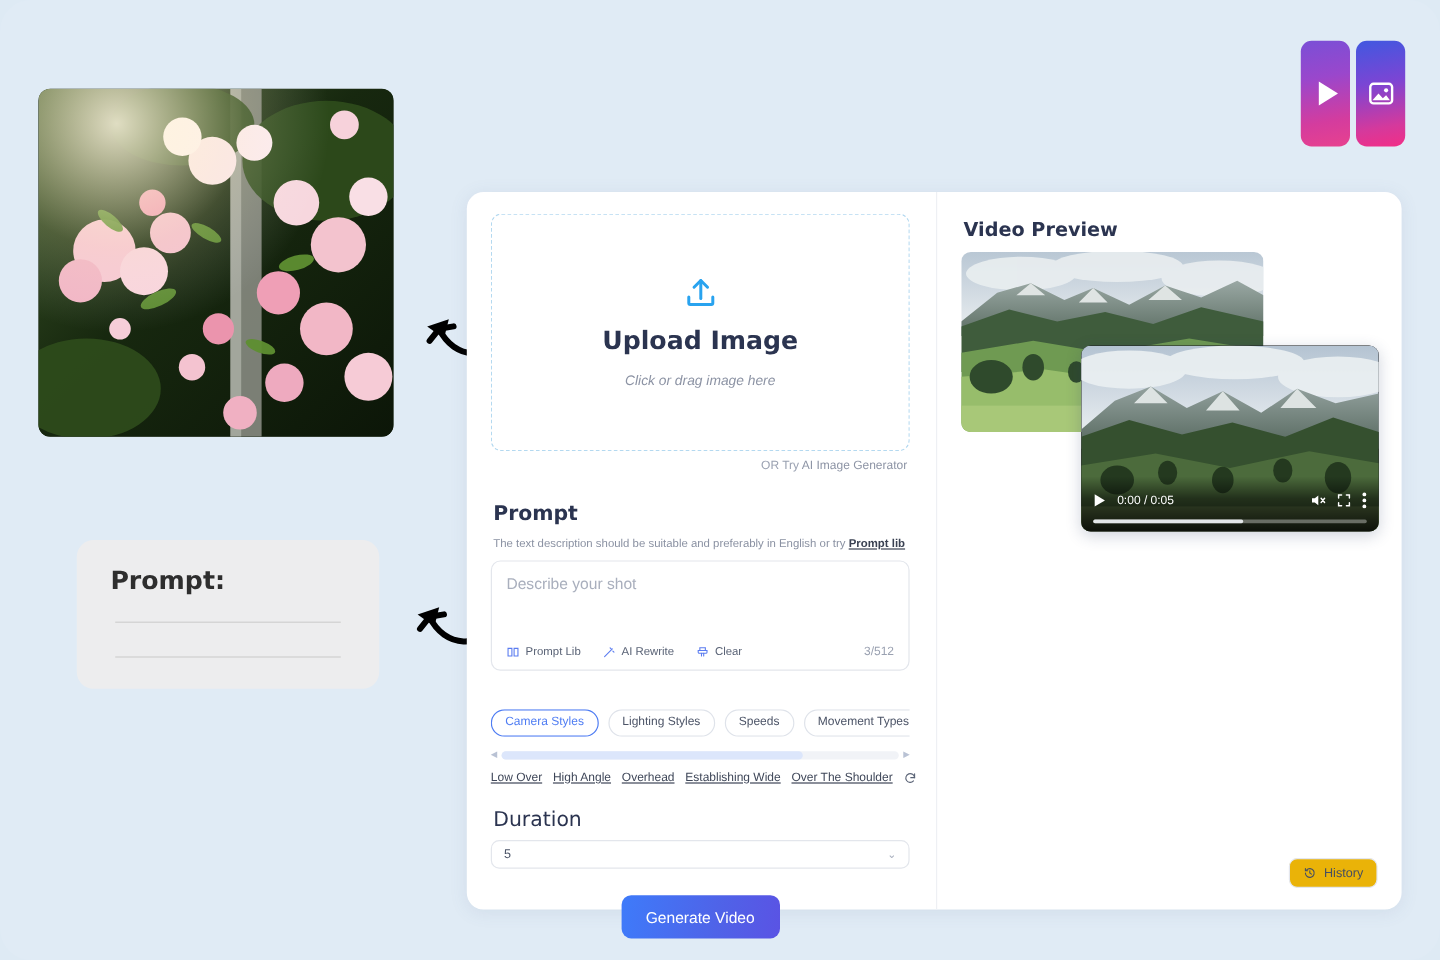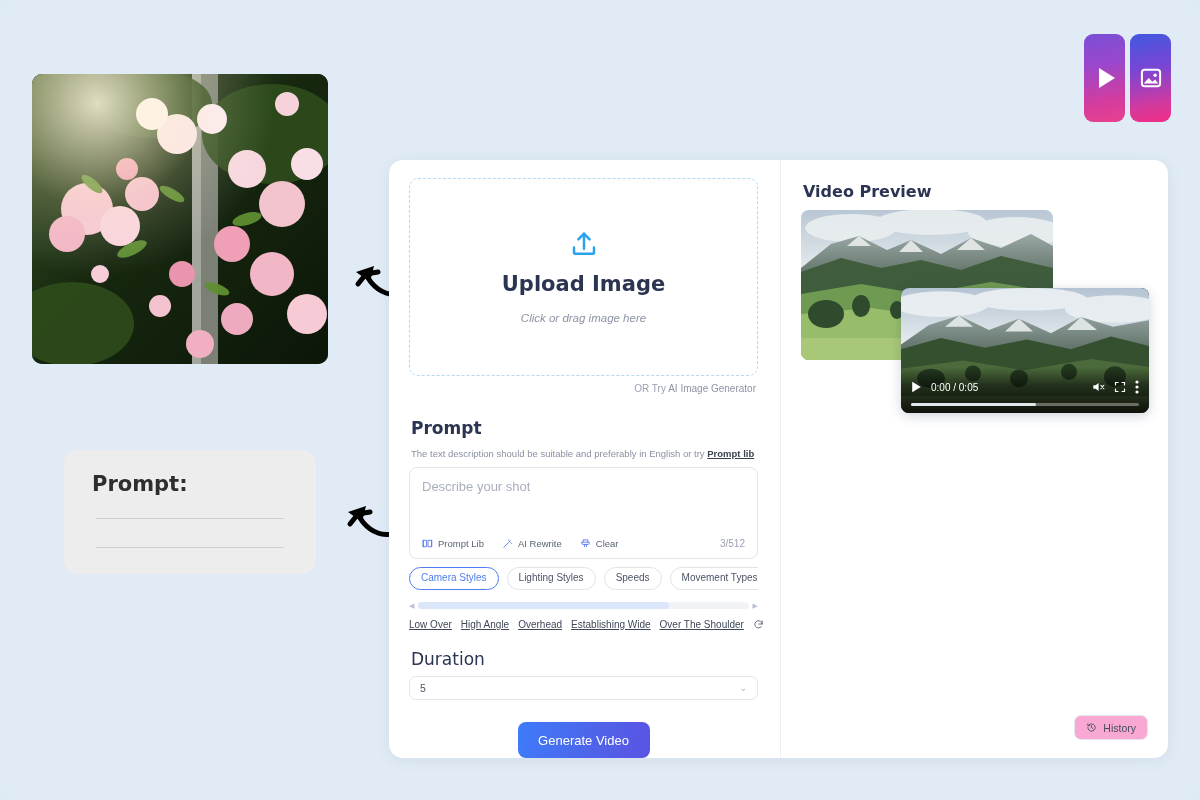--- a/index.html
+++ b/index.html
@@ -191,21 +191,21 @@
     font-size: 9.5px;
     color: #5a6376;
   }
   .tool-btn { display: flex; align-items: center; gap: 5px; }
   #char-count { margin-left: auto; color: #9aa1b1; font-size: 10px; }
 
   
   #chips-row {
     display: flex;
     gap: 8px;
-    margin-top: 8px;
+    margin-top: 32px;
     overflow: hidden;
     height: 23px;
     text-align: center;
   }
   .chip {
     border: 1px solid #dfe3ea;
     border-radius: 12px;
     padding: 3.5px 11px;
     font-size: 10px;
     color: #4c5467;
@@ -296,21 +296,21 @@
   #still-frame {
     position: absolute;
     left: 20px; top: 50px;
     width: 252px; height: 150px;
     border-radius: 8px;
     overflow: hidden;
   }
   #video-player {
     position: absolute;
     left: 120px; top: 128px;
-    width: 248px; height: 125px;
+    width: 248px; height: 155px;
     border-radius: 8px;
     overflow: hidden;
     box-shadow: 0 3px 12px rgba(40,60,100,.22);
     background: #000;
   }
   #still-frame svg, #video-player .vid-bg svg { display: block; width: 100%; height: 100%; }
   #video-player .vid-bg { position: absolute; inset: 0; }
   #video-controls {
     position: absolute;
     left: 0; right: 0; bottom: 0;
@@ -347,21 +347,21 @@
     right: 20px; bottom: 18px;
     border: 1px solid #e4e7ee;
     border-radius: 7px;
     height: 25px;
     padding: 0 11px;
     display: flex;
     align-items: center;
     gap: 6px;
     font-size: 10.5px;
     color: #464f62;
-    background: #f9a8d4;
+    background: #eab308;
   }
   .ic { display: inline-block; line-height: 0; }
 </style>
 </head>
 <body>
 
 <div id="page">
 
   <div id="header">
     <div id="logo">

